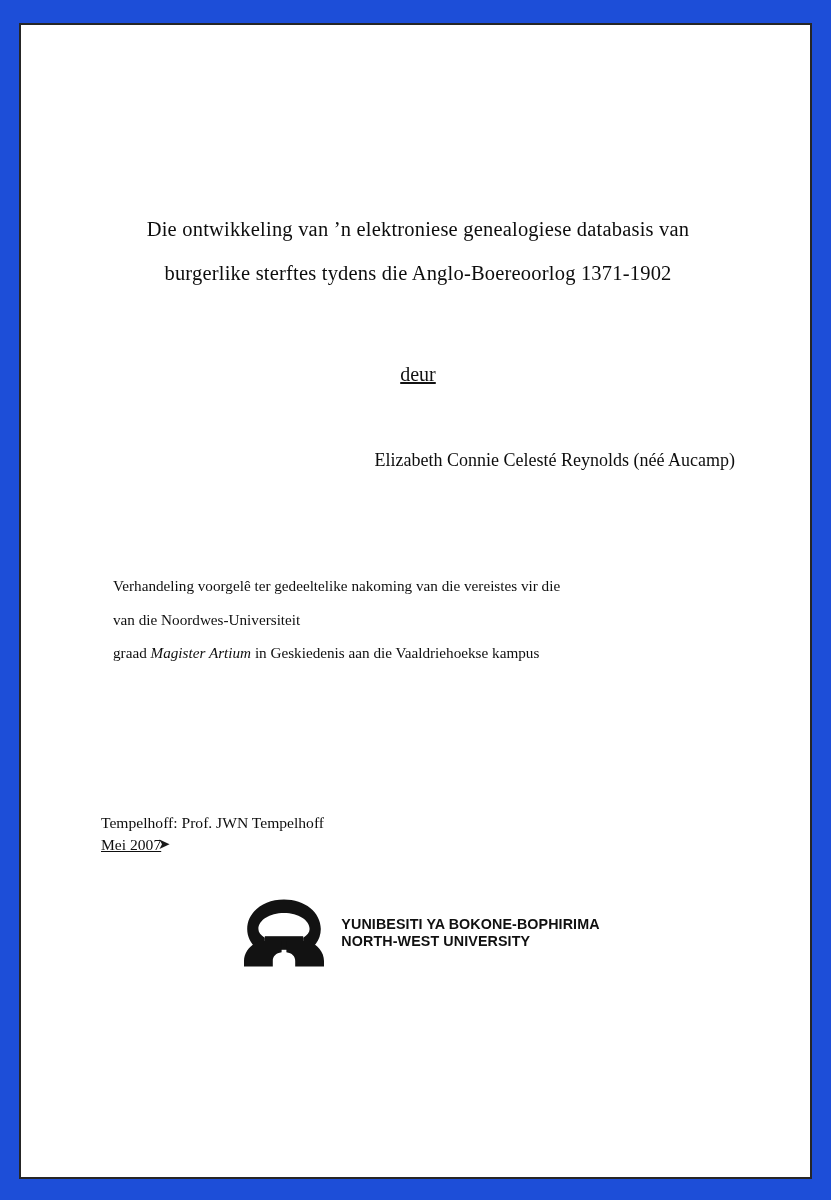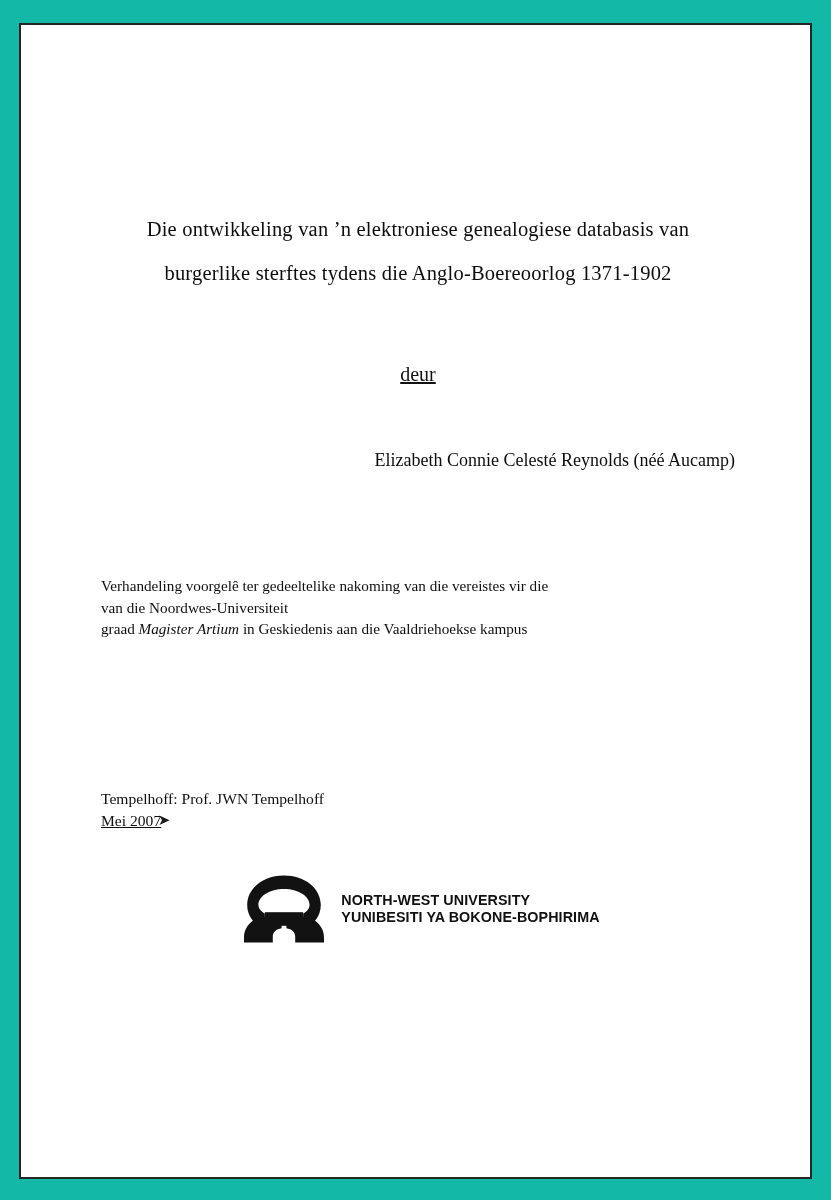--- a/index.html
+++ b/index.html
@@ -11,21 +11,21 @@
     width: 831px;
     height: 1200px;
     font-family: "Liberation Serif", serif;
     color: #101010;
     overflow: hidden;
   }
   .page {
     position: relative;
     width: 831px;
     height: 1200px;
-    background: #14b8a6;
+    background: #1d4ed8;
     box-sizing: border-box;
   }
   
   .scan-frame {
     position: absolute;
     left: 19px;
     top: 23px;
     width: 793px;
     height: 1156px;
     border: 2px solid #262626;
@@ -65,21 +65,21 @@
     color: #0d0d0d;
   }
   .statement {
     margin-top: 104px;
     font-size: 15.2px;
     line-height: 21.5px;
     color: #0f0f0f;
     width: 620px;
   }
   .statement p {
-    margin: 0;
+    margin: 12px;
   }
   .statement .justified {
     text-align: justify;
     text-justify: inter-word;
   }
   .statement em {
     font-style: italic;
   }
   .supervisor {
     margin-top: 148px;
@@ -161,20 +161,20 @@
       <div class="logo-wrap">
         <svg class="logo-mark" viewBox="0 0 120 92" aria-hidden="true">
           <g fill="#121212">
             <path d="M60 4 C34 4 14 20 14 41 C14 55 23 66 36 71 L36 52 C31 49 28 45 28 41 C28 30 42 21 60 21 C78 21 92 30 92 41 C92 45 89 49 84 52 L84 71 C97 66 106 55 106 41 C106 20 86 4 60 4 Z"></path>
             <rect x="36" y="50" width="48" height="17"></rect>
             <path d="M30 56 C18 60 10 70 10 81 L10 88 L46 88 L46 81 C46 75 50 71 57 70 L57 56 Z"></path>
             <path d="M90 56 C102 60 110 70 110 81 L110 88 L74 88 L74 81 C74 75 70 71 63 70 L63 56 Z"></path>
           </g>
         </svg>
         <div class="logo-text">
+          <span>YUNIBESITI YA BOKONE-BOPHIRIMA</span>
           <span>NORTH-WEST UNIVERSITY</span>
-          <span>YUNIBESITI YA BOKONE-BOPHIRIMA</span>
         </div>
       </div>
 
     </div>
   </div>
 </div>
 
 </body></html>

